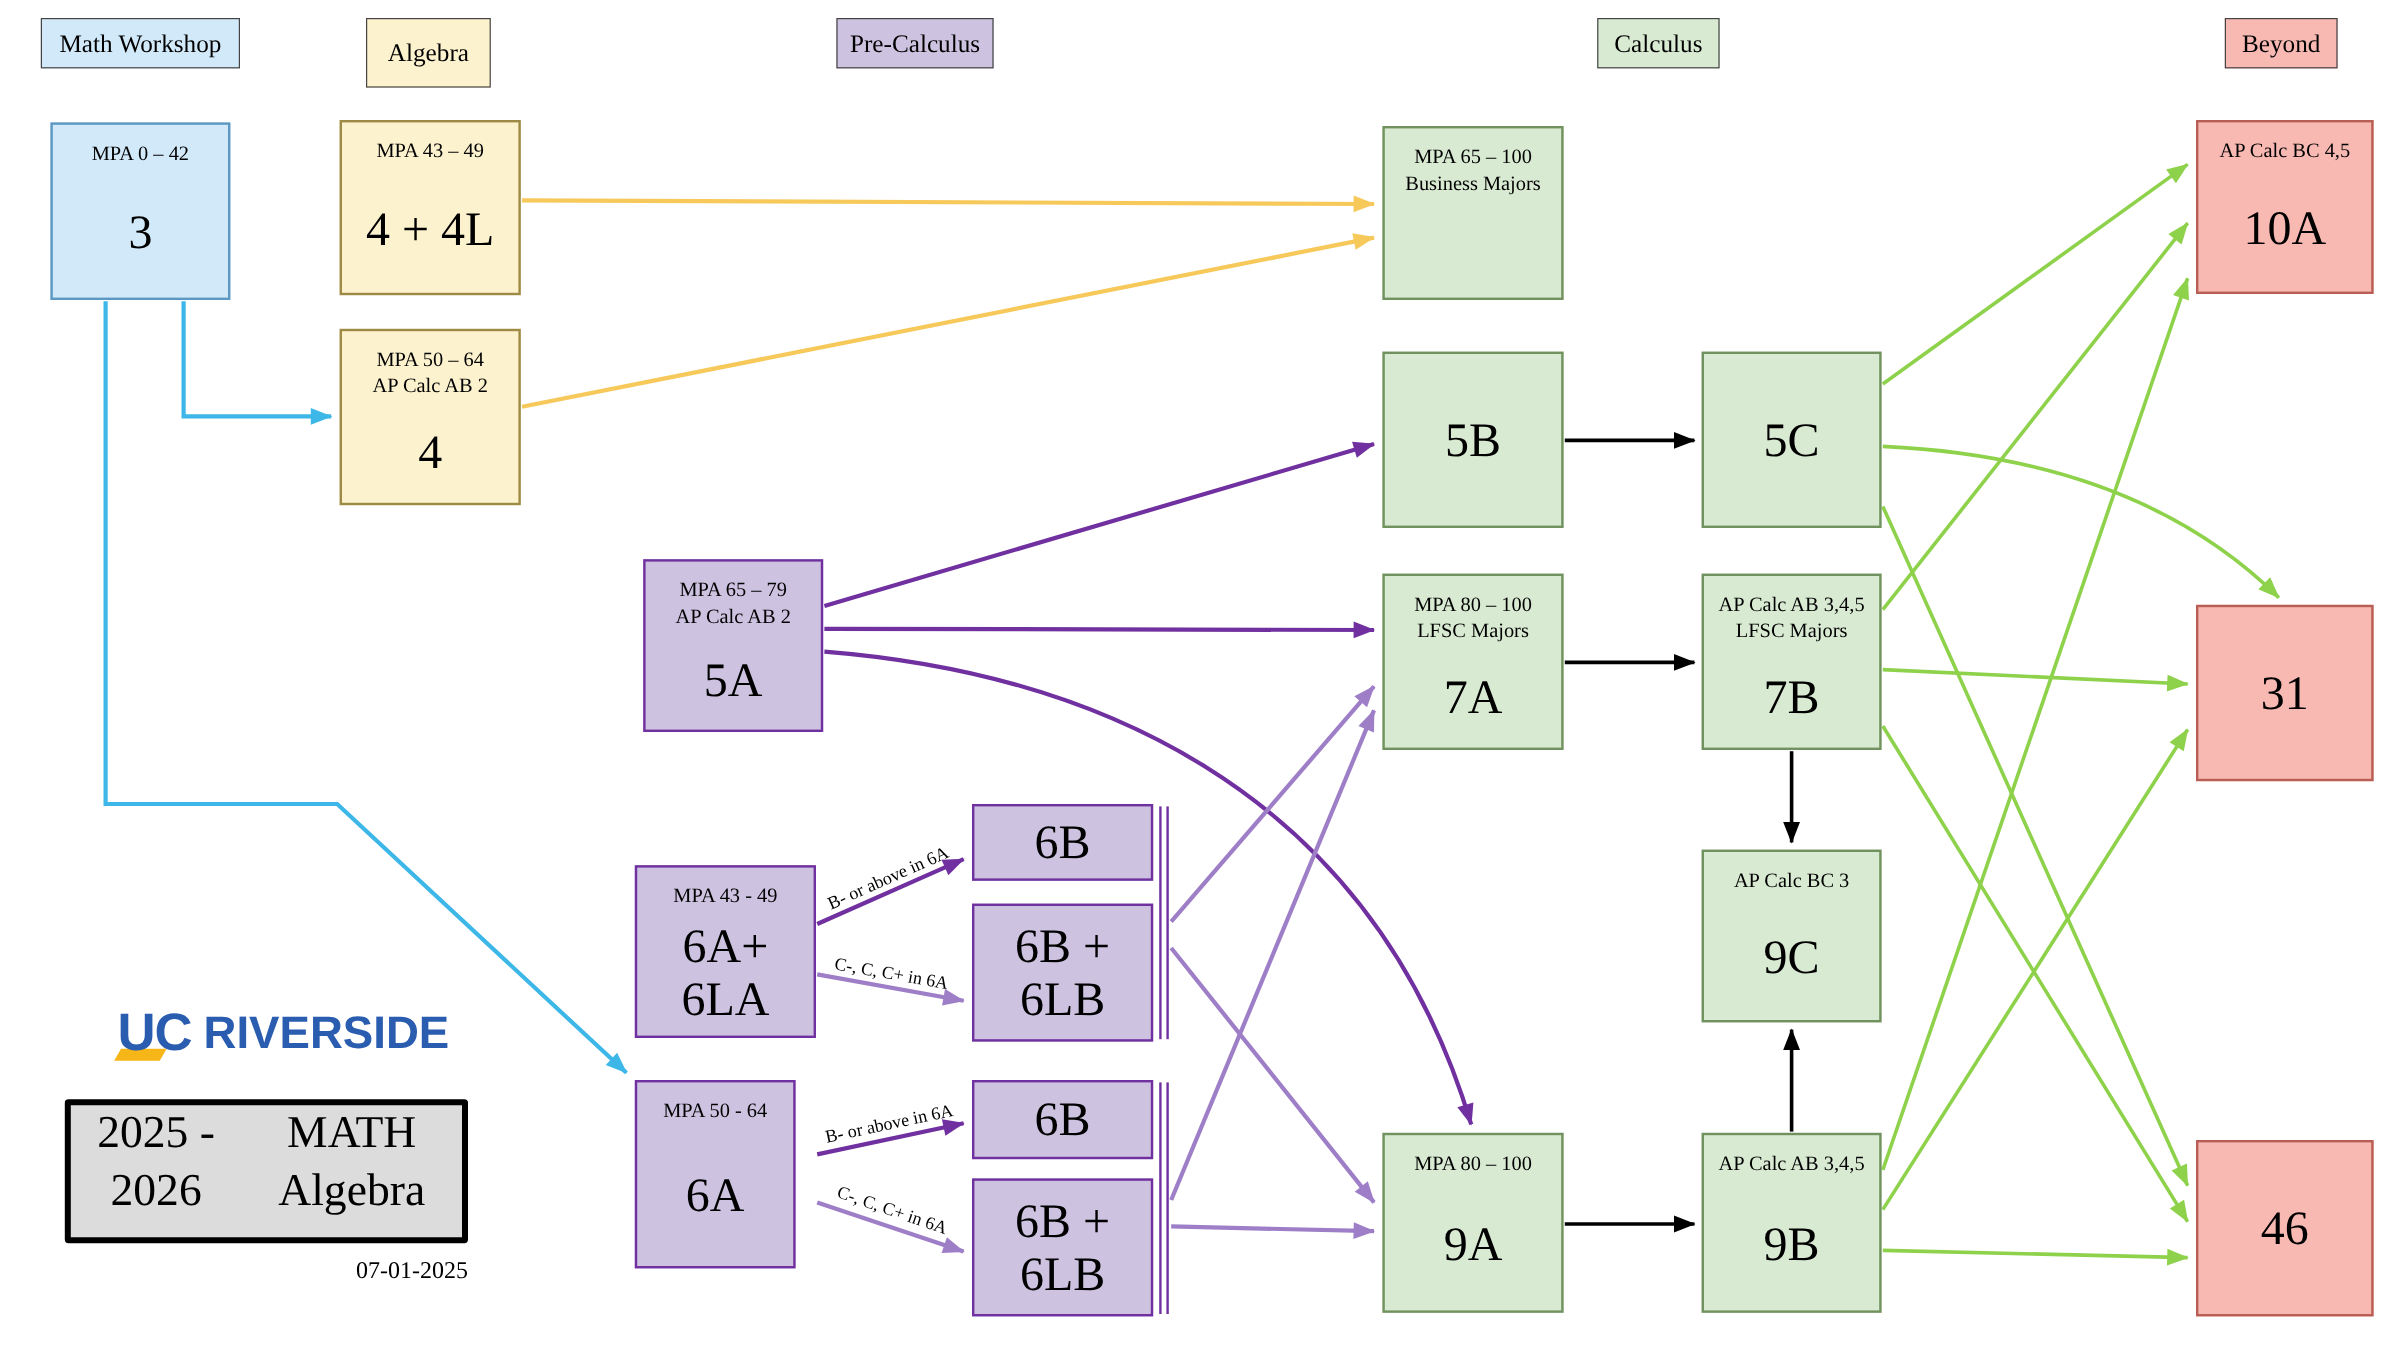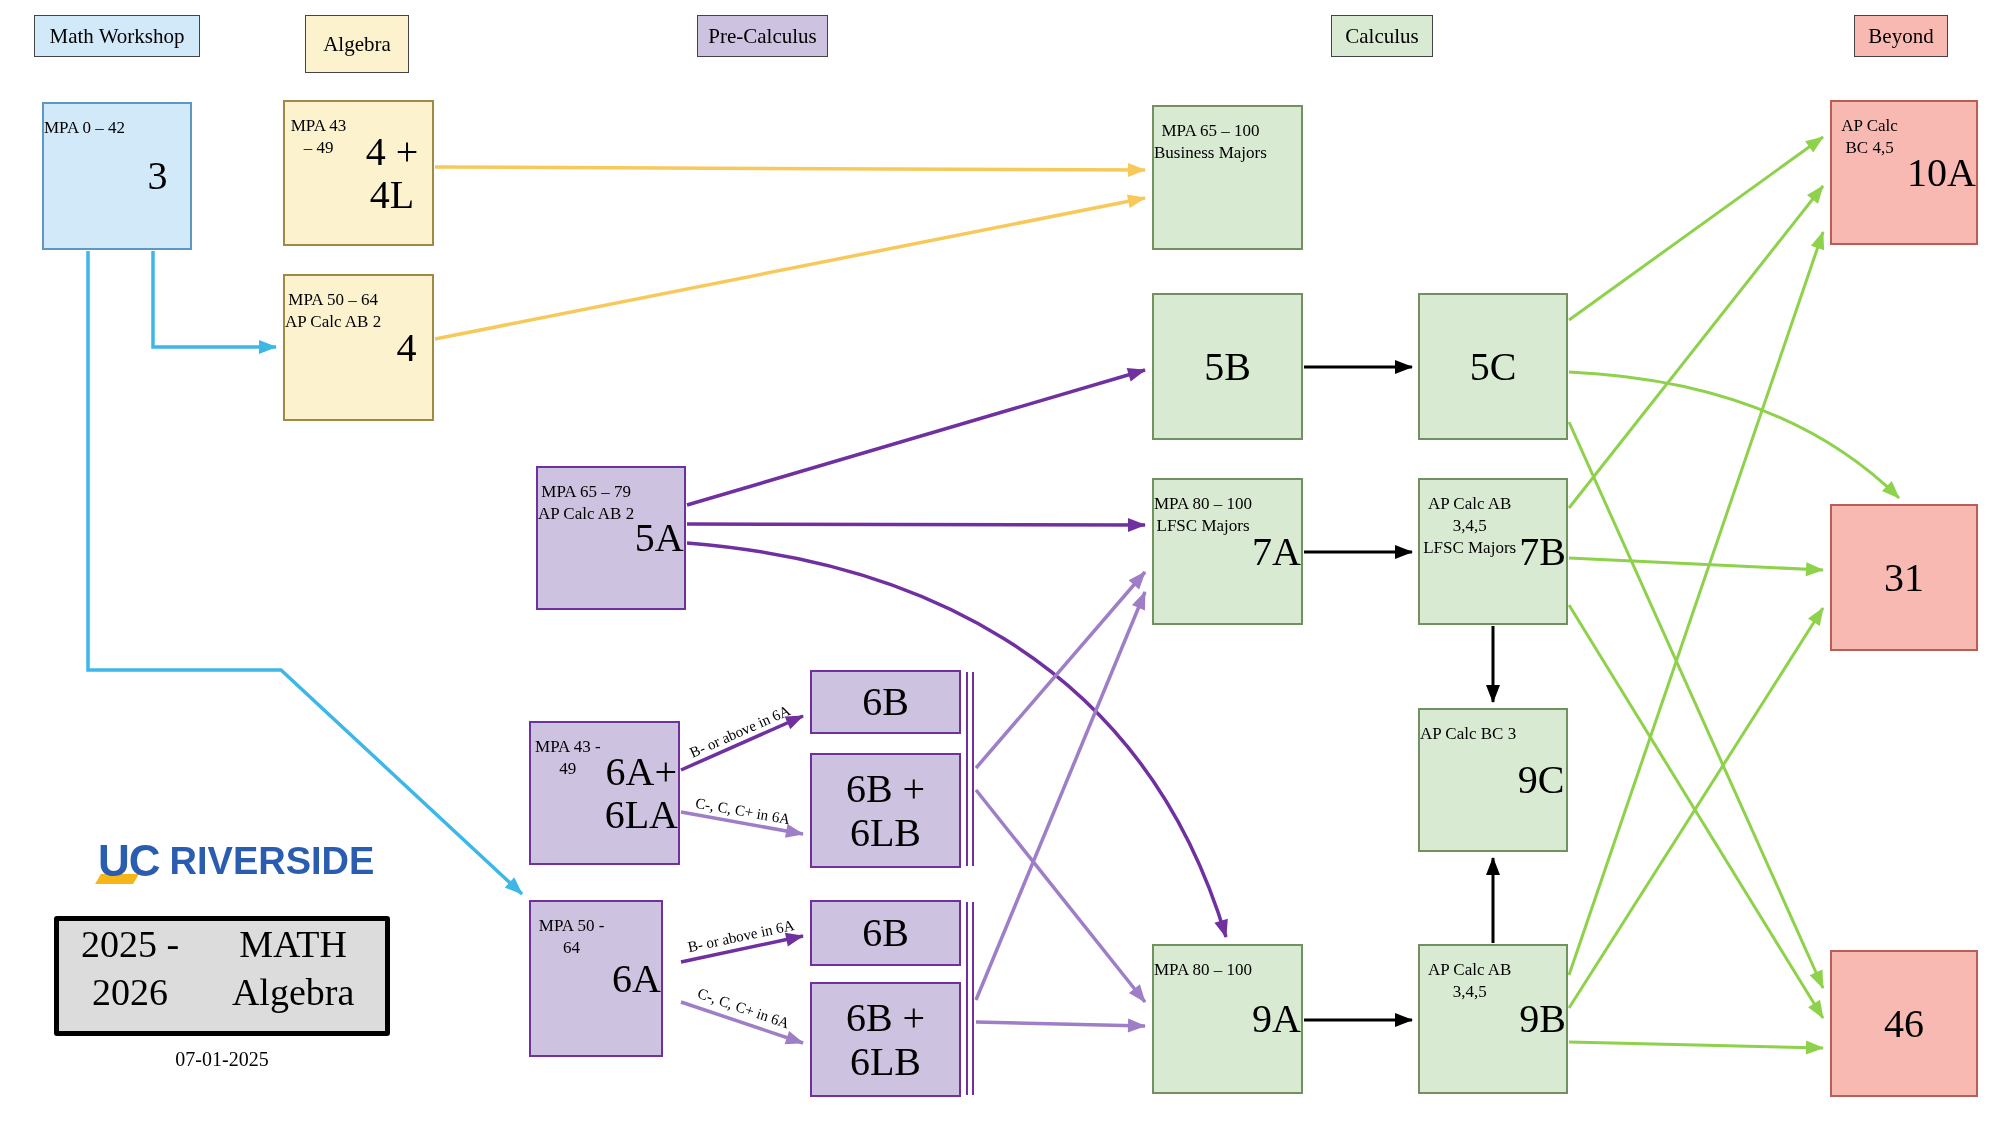--- a/index.html
+++ b/index.html
@@ -1,28 +1,28 @@
 <!DOCTYPE html>
 <html><head>
 <meta charset="utf-8">
 <style>
   html,body{margin:0;padding:0;background:#ffffff;}
   #canvas{position:relative;width:2000px;height:1125px;background:#ffffff;font-family:"Liberation Serif",serif;color:#000;overflow:hidden;}
   #edge-layer{position:absolute;left:0;top:0;width:2000px;height:1125px;z-index:1;}
   .legend-item{position:absolute;box-sizing:border-box;border:1.5px solid #444;display:flex;align-items:center;justify-content:center;font-size:21px;z-index:2;background:#fff;}
-  .node{position:absolute;box-sizing:border-box;border:2px solid #444;display:flex;flex-direction:row;align-items:stretch;z-index:2;}
+  .node{position:absolute;box-sizing:border-box;border:2px solid #444;display:flex;flex-direction:column;align-items:stretch;z-index:2;}
   .node-sub{padding-top:13px;font-size:17px;line-height:1.3;text-align:center;}
   .node-label{flex:1 1 auto;display:flex;flex-direction:column;justify-content:center;font-size:40px;line-height:1.08;text-align:center;}
   .edge-label{font-size:15px;fill:#000;text-anchor:middle;font-family:"Liberation Serif",serif;}
   #logo{position:absolute;left:98px;top:833px;height:56px;display:flex;align-items:center;z-index:2;font-family:"Liberation Sans",sans-serif;font-weight:bold;}
   #logo-uc{position:relative;color:#2a5db0;font-size:44px;letter-spacing:-1px;padding-right:10px;z-index:1;}
   #logo-uc::after{content:"";position:absolute;left:0px;bottom:2px;width:38px;height:10px;background:#f7b618;transform:skew(-30deg);z-index:-1;}
   #logo-riverside{color:#2a5db0;font-size:38px;}
   #title-box{position:absolute;left:54px;top:916px;width:336px;height:120px;box-sizing:border-box;background:#dcdcdc;border:5px solid #000;border-radius:3px;display:flex;flex-direction:row;justify-content:center;text-align:center;font-size:38px;line-height:1.25;z-index:2;}
-  #date{position:absolute;left:54px;top:1048px;width:336px;text-align:center;font-size:20px;z-index:2;}
+  #date{position:absolute;left:54px;top:1048px;width:336px;text-align:right;font-size:20px;z-index:2;}
 </style>
 </head>
 <body>
 
 <div id="canvas">
   <svg id="edge-layer" viewBox="0 0 2000 1125" xmlns="http://www.w3.org/2000/svg">
       <defs>
         <marker id="arrow-blue" markerUnits="userSpaceOnUse" markerWidth="22" markerHeight="18" refX="18" refY="8" orient="auto">
           <path d="M1,1 L19,8 L1,15 Z" fill="#3db7e8"></path>
         </marker>

